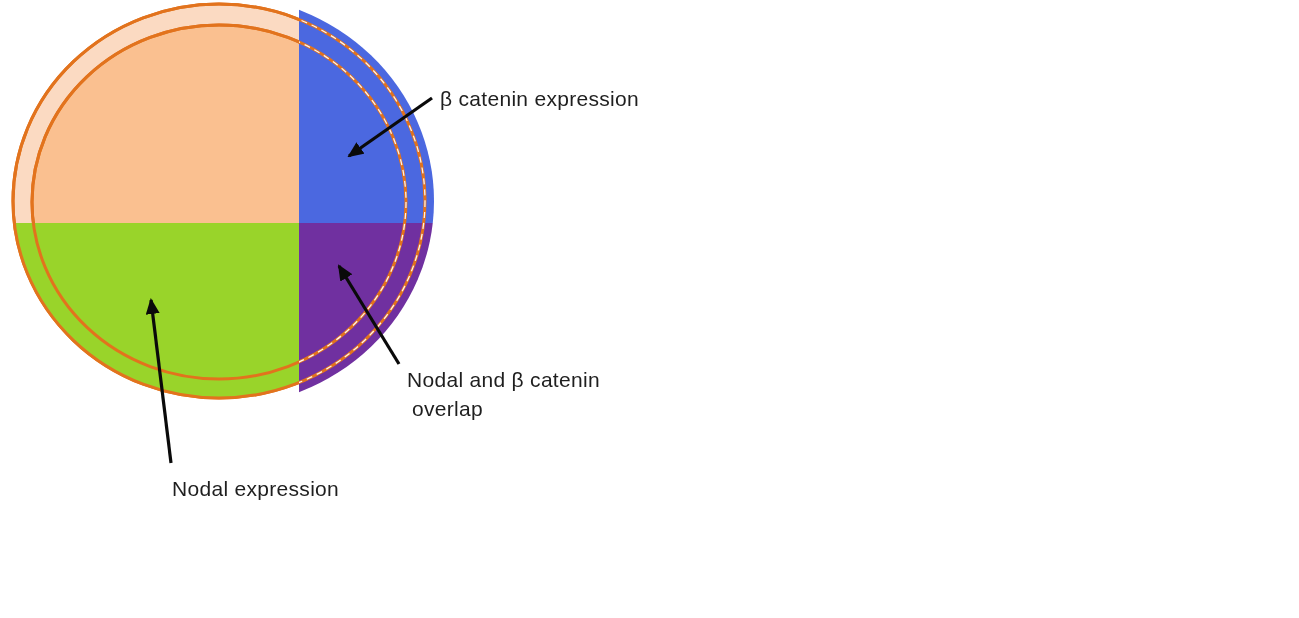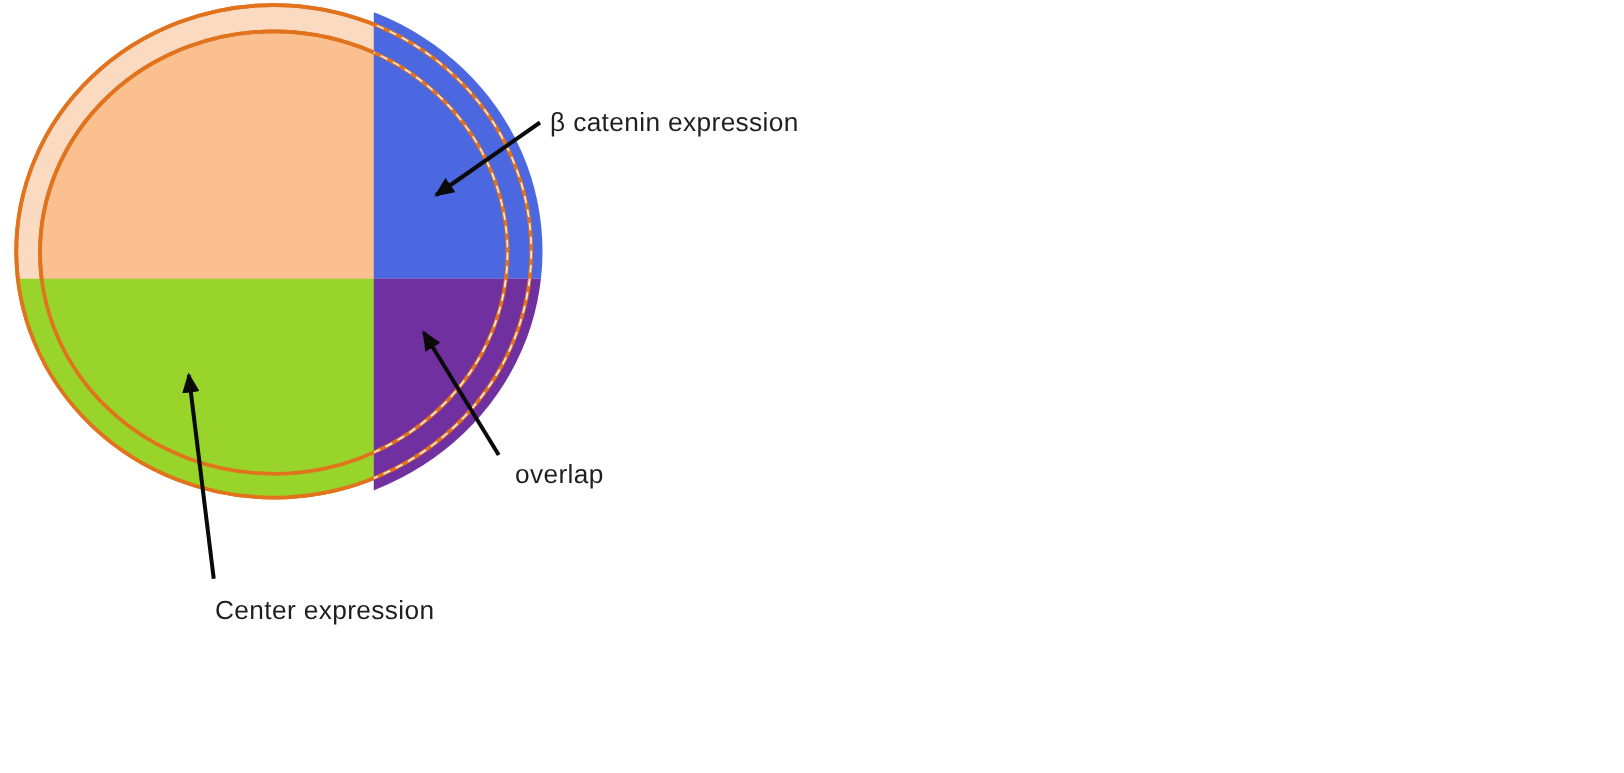--- a/index.html
+++ b/index.html
@@ -25,21 +25,21 @@
   .label {
     position: absolute;
     color: #1f1f1f;
     font-size: 21px;
     letter-spacing: 0.3px;
     white-space: nowrap;
     line-height: 29px;
   }
   .label-beta    { left: 440px; top: 84px; }
   .label-overlap { left: 407px; top: 365px; }
-  .label-overlap .line2 { margin-left: 5px; text-align: center; }
+  .label-overlap .line2 { margin-left: 5px; }
   .label-nodal   { left: 172px; top: 474px; }
 </style>
 </head>
 <body>
 
 <div class="stage">
 
   <svg class="diagram" width="1299" height="618" viewBox="0 0 1299 618">
     <defs>
       <clipPath id="clipTopRight">
@@ -79,18 +79,19 @@
     <g fill="none" stroke-width="3.2" stroke="#0A0A0A">
       <line x1="432" y1="98" x2="349" y2="156" marker-end="url(#arrowhead)"></line>
       <line x1="399" y1="364" x2="339" y2="266" marker-end="url(#arrowhead)"></line>
       <line x1="171" y1="463" x2="151" y2="300" marker-end="url(#arrowhead)"></line>
     </g>
   </svg>
 
   <div class="label label-beta">β catenin expression</div>
 
   <div class="label label-overlap">
+    <div class="line1">Nodal and β catenin</div>
     <div class="line2">overlap</div>
   </div>
 
-  <div class="label label-nodal">Center expression</div>
+  <div class="label label-nodal">Nodal expression</div>
 
 </div>
 
 </body></html>

